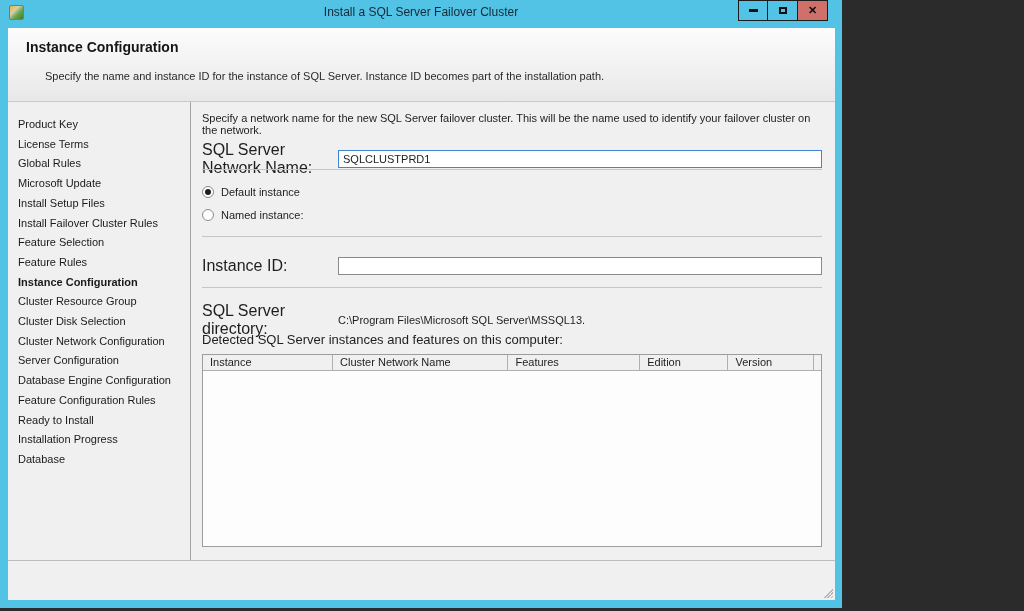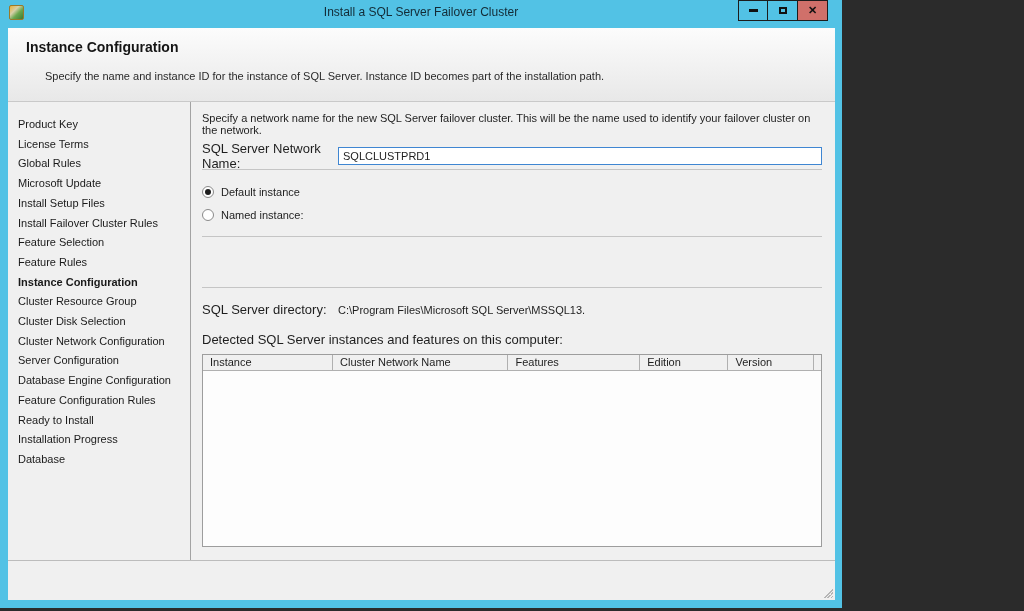--- a/index.html
+++ b/index.html
@@ -37,21 +37,21 @@
   .sidebar { position:absolute; left:0; top:0; bottom:0; width:183px;
     border-right:1px solid #a3a3a3; padding-top:13px; }
   .side-item { padding-left:10px; font-size:11px; line-height:19.7px; color:#1a1a1a;
     white-space:nowrap; cursor:default; }
   .side-item.active { font-weight:bold; }
 
   .content { position:absolute; left:184px; right:0; top:0; bottom:0; }
   .blk { position:absolute; left:10px; right:13px; }
   .intro { top:10px; font-size:11px; }
   .frow { display:flex; align-items:center; }
-  .flabel { flex:0 0 136px; font-size:13px; }
+  .flabel { flex:0 0 136px; font-size:16px; }
   .tbox { flex:1; height:18px; border:1px solid #8a8a8a; background:#fff;
     font-family:"Liberation Sans", sans-serif; font-size:11px; padding:0 4px; color:#1e1e1e; outline:none; }
   .tbox.focused { border-color:#3f86d2; }
   .tbox:disabled { background:#f3f3f3; color:#9b9b9b; border-color:#ababab; }
   .sep { border-top:1px solid #c5c5c5; height:0; }
   .row-network { top:39px; } .sep-1 { top:67px; }
   .radio-default { top:84px; } .radio-named { top:107px; } .sep-2 { top:134px; }
   .row-instanceid { top:155px; } .sep-3 { top:185px; }
   .row-directory { top:200px; } .row-detected { top:230px; font-size:13px; }
 
@@ -149,20 +149,24 @@
           <span class="radio-label">Default instance</span>
         </div>
 
         <div class="blk radio-row radio-named">
           <span class="radio"></span>
           <span class="radio-label">Named instance:</span>
         </div>
 
         <div class="blk sep sep-2"></div>
 
+        <div class="blk frow row-instanceid">
+          <div class="flabel">Instance ID:</div>
+          <input class="tbox" type="text" value="" style="">
+        </div>
 
         <div class="blk sep sep-3"></div>
 
         <div class="blk frow row-directory">
           <div class="flabel">SQL Server directory:</div>
           <div style="font-size:11px;">C:\Program Files\Microsoft SQL Server\MSSQL13.</div>
         </div>
 
         <div class="blk row-detected">Detected SQL Server instances and features on this computer:</div>
 

